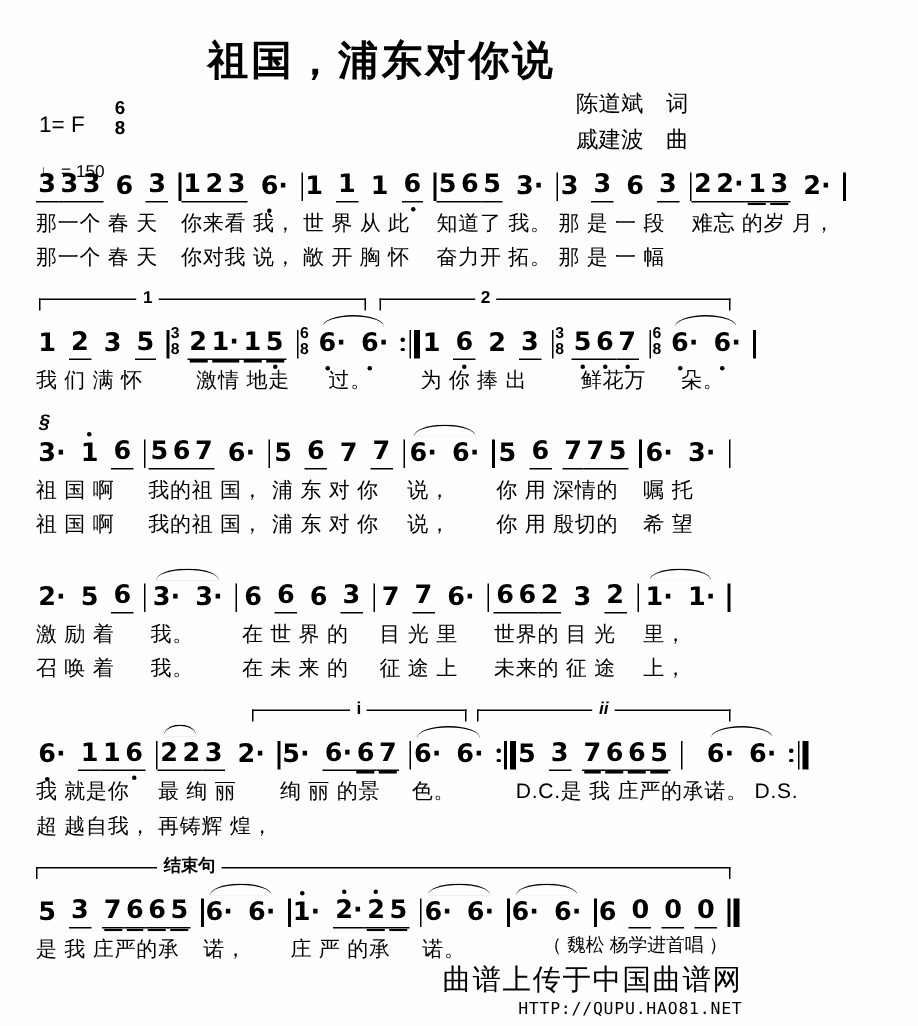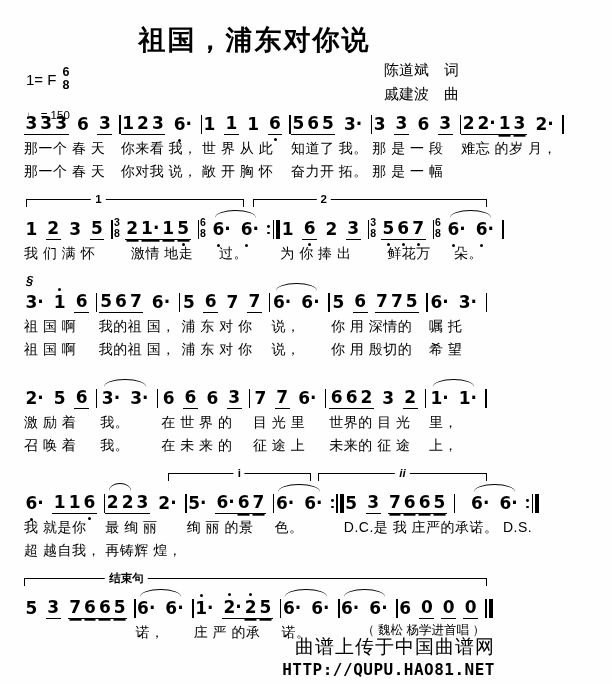--- a/index.html
+++ b/index.html
@@ -4,21 +4,21 @@
 <style>
   html,body{margin:0;padding:0;}
   body{width:612px;height:684px;background:#fefefe;color:#000;
        font-family:"Liberation Sans","DejaVu Sans",sans-serif;overflow:hidden;}
   .page{position:relative;width:509px;height:684px;box-sizing:border-box;padding-top:14px;}
 
   
   .title{text-align:center;font-size:27px;font-weight:bold;letter-spacing:2px;margin:8px 0 0;}
   .credits{position:absolute;top:58px;right:50px;font-size:15px;line-height:1.6;text-align:left;}
   .keyblock{position:absolute;top:66px;left:26px;}
-  .keyrow{font-size:15px;display:flex;align-items:center;gap:6px;}
+  .keyrow{font-size:15px;display:flex;align-items:flex-end;gap:20px;}
   .meter{display:inline-flex;flex-direction:column;align-items:center;font-weight:bold;
          font-size:12.5px;line-height:1.05;}
   .temporow{font-size:11.5px;margin-top:17px;}
 
   
   .score{margin:42px 22px 0 24px;}
   .line{display:flex;justify-content:space-between;align-items:flex-start;
         position:relative;padding-top:10px;margin-bottom:15px;}
   .line.has-bracket{padding-top:19px;}
   .measure{display:flex;flex-direction:column;}
@@ -54,21 +54,21 @@
   .bracket-label{position:absolute;top:0;transform:translate(-50%,-55%);background:#fefefe;
                  padding:0 4px;font-size:11.5px;font-weight:bold;line-height:1;white-space:nowrap;}
   .segno{position:absolute;top:-5px;left:2px;font-size:13px;font-weight:bold;font-style:italic;}
 
   .lyr{font-size:14px;margin-top:5px;white-space:nowrap;letter-spacing:0.5px;}
   .credit{position:absolute;right:2px;top:47px;font-size:12.5px;white-space:nowrap;}
 
   
   .footer{position:absolute;right:14px;bottom:5px;text-align:right;}
   .footer .site{font-size:19px;font-weight:normal;letter-spacing:1px;margin-top:45px;}
-  .footer .url{font-size:16px;font-weight:bold;letter-spacing:0.5px;
+  .footer .url{font-size:11px;font-weight:normal;letter-spacing:0.5px;
                font-family:"DejaVu Sans Mono",monospace;text-align:right;}
 </style>
 </head>
 <body style="background: rgb(254, 254, 254); color: rgb(0, 0, 0);">
 
 <div class="page">
 
   <h1 class="title">祖国，浦东对你说</h1>
 
   <div class="credits">
@@ -528,20 +528,21 @@
             <span class="note">5</span>
             <div class="gap"></div>
             <span class="note u1">3</span>
             <div class="gap"></div>
             <span class="note u2">7</span>
             <span class="note u2">6</span>
             <span class="note u2">6</span>
             <span class="note u2">5</span>
             <div class="bar"></div>
           </div>
+          <div class="lyr">是 我 庄严的承</div>
         </div>
         <div class="measure">
           <div class="notes-row">
             <div class="slur">
               <span class="note">6·</span>
               <div class="gap"></div>
               <span class="note">6·</span>
             </div>
             <div class="bar"></div>
           </div>

